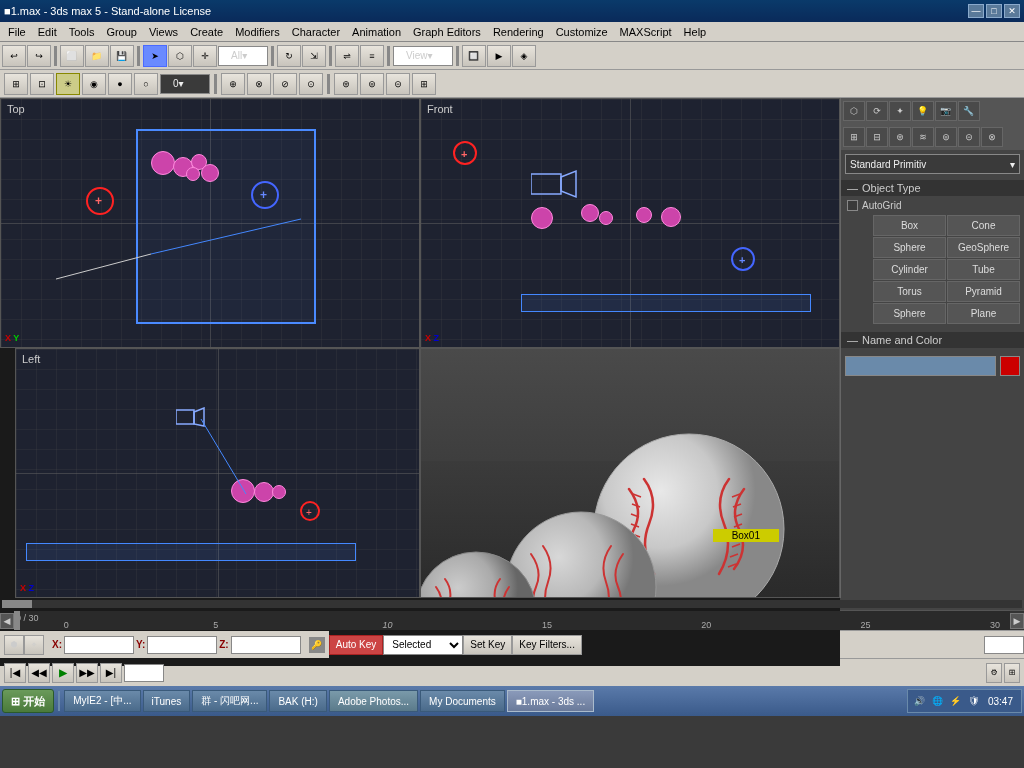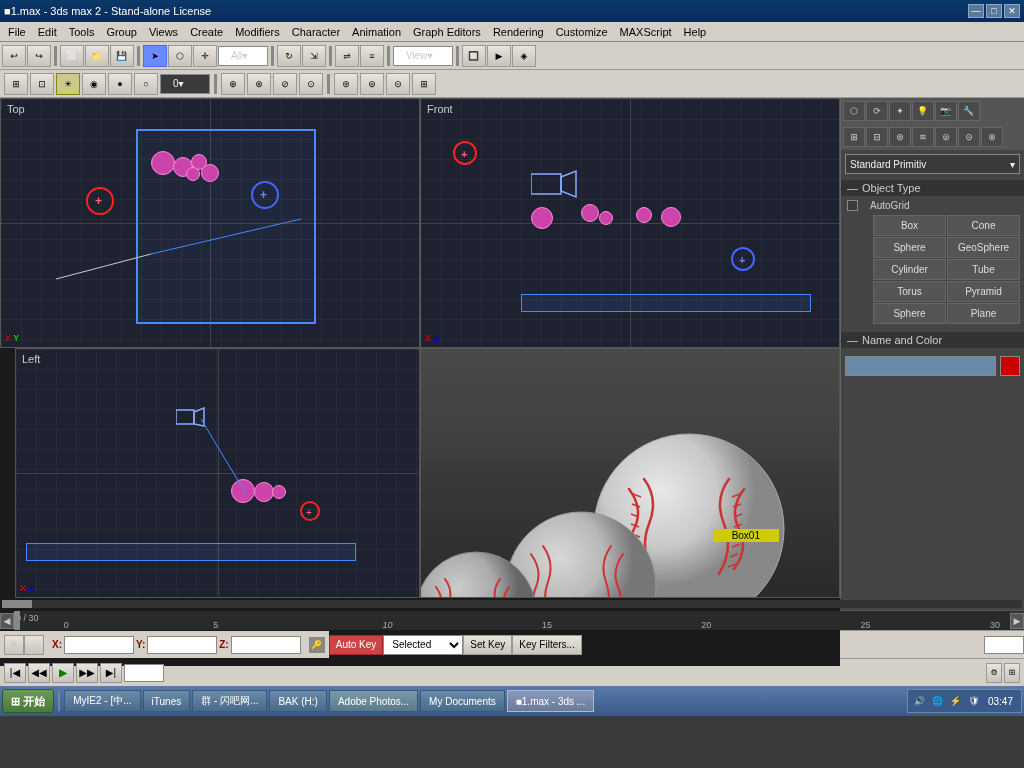--- a/index.html
+++ b/index.html
@@ -119,21 +119,21 @@
     }
 
     .section-header {
       background: #333; color: #ccc; padding: 2px 6px;
       display: flex; align-items: center; font-size: 11px; margin: 2px 0;
     }
     .section-header .minus { color: #ccc; margin-right: 4px; cursor: pointer; }
 
     .autogrid-row {
       display: flex; align-items: center; padding: 2px 6px;
-      font-size: 10px; gap: 12px;
+      font-size: 10px; gap: 4px;
     }
     .checkbox-small { width: 11px; height: 11px; background: #3a3a3a; border: 1px solid #888; }
 
     .button-grid {
       display: grid;
       grid-template-columns: 1fr 1fr;
       gap: 1px;
       margin: 2px 4px;
       padding-left: 28px;
     }
@@ -331,21 +331,21 @@
     
     .axis-indicator {
       position: absolute; bottom: 4px; left: 4px;
       font-size: 9px; font-weight: bold;
     }
   </style>
 </head>
 <body>
 
 <div id="titlebar">
-  <span>■1.max - 3ds max 2 - Stand-alone License</span>
+  <span>■1.max - 3ds max 5 - Stand-alone License</span>
   <div id="titlebar-controls">
     <span>—</span>
     <span>□</span>
     <span>✕</span>
   </div>
 </div>
 
 <div id="menubar">
   <span>File</span>
   <span>Edit</span>

